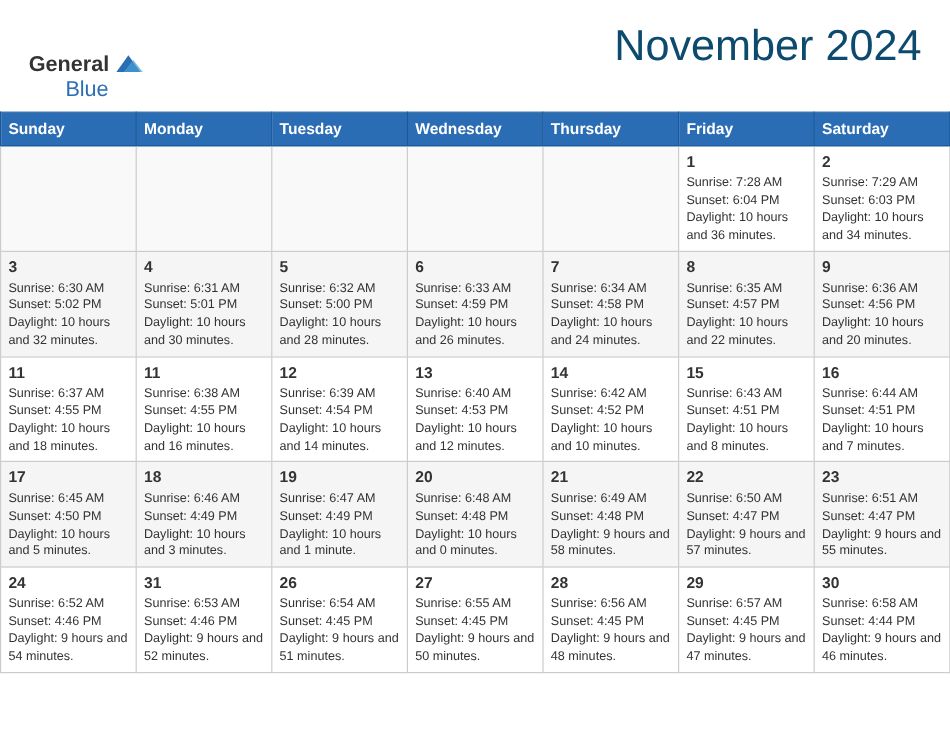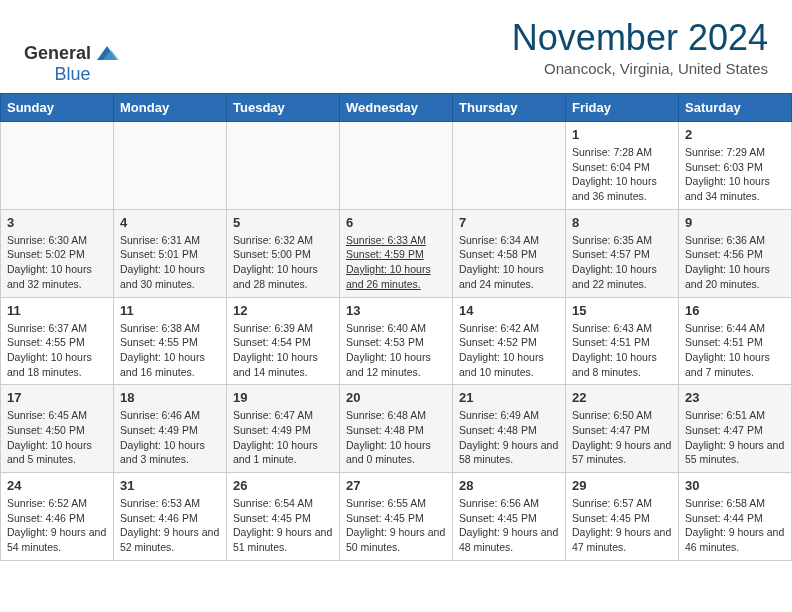--- a/index.html
+++ b/index.html
@@ -113,21 +113,20 @@
         <polygon points="4,18 14,4 24,18" fill="#2a6db5"></polygon>
         <polygon points="10,18 18,8 26,18" fill="#4a9fd4" opacity="0.7"></polygon>
       </svg>
     </div>
     <div>
       <span class="logo-blue">Blue</span>
     </div>
   </div>
   <div class="title-area">
     <div class="month-title">November 2024</div>
-    <div class="location">Onancock, Virginia, United States</div>
   </div>
 </div>
 
 <table class="calendar">
   <thead>
     <tr>
     <th>Sunday</th>
         <th>Monday</th>
         <th>Tuesday</th>
         <th>Wednesday</th>
@@ -170,21 +169,21 @@
 Daylight: 10 hours and 30 minutes.</div>
         </td>
         <td>
           <span class="day-num">5</span>
           <div class="day-info" style="white-space: pre-line;">Sunrise: 6:32 AM
 Sunset: 5:00 PM
 Daylight: 10 hours and 28 minutes.</div>
         </td>
         <td>
           <span class="day-num">6</span>
-          <div class="day-info" style="white-space: pre-line; text-decoration: underline;">Sunrise: 6:33 AM
+          <div class="day-info" style="white-space: pre-line;">Sunrise: 6:33 AM
 Sunset: 4:59 PM
 Daylight: 10 hours and 26 minutes.</div>
         </td>
         <td>
           <span class="day-num">7</span>
           <div class="day-info" style="white-space: pre-line;">Sunrise: 6:34 AM
 Sunset: 4:58 PM
 Daylight: 10 hours and 24 minutes.</div>
         </td>
         <td>

